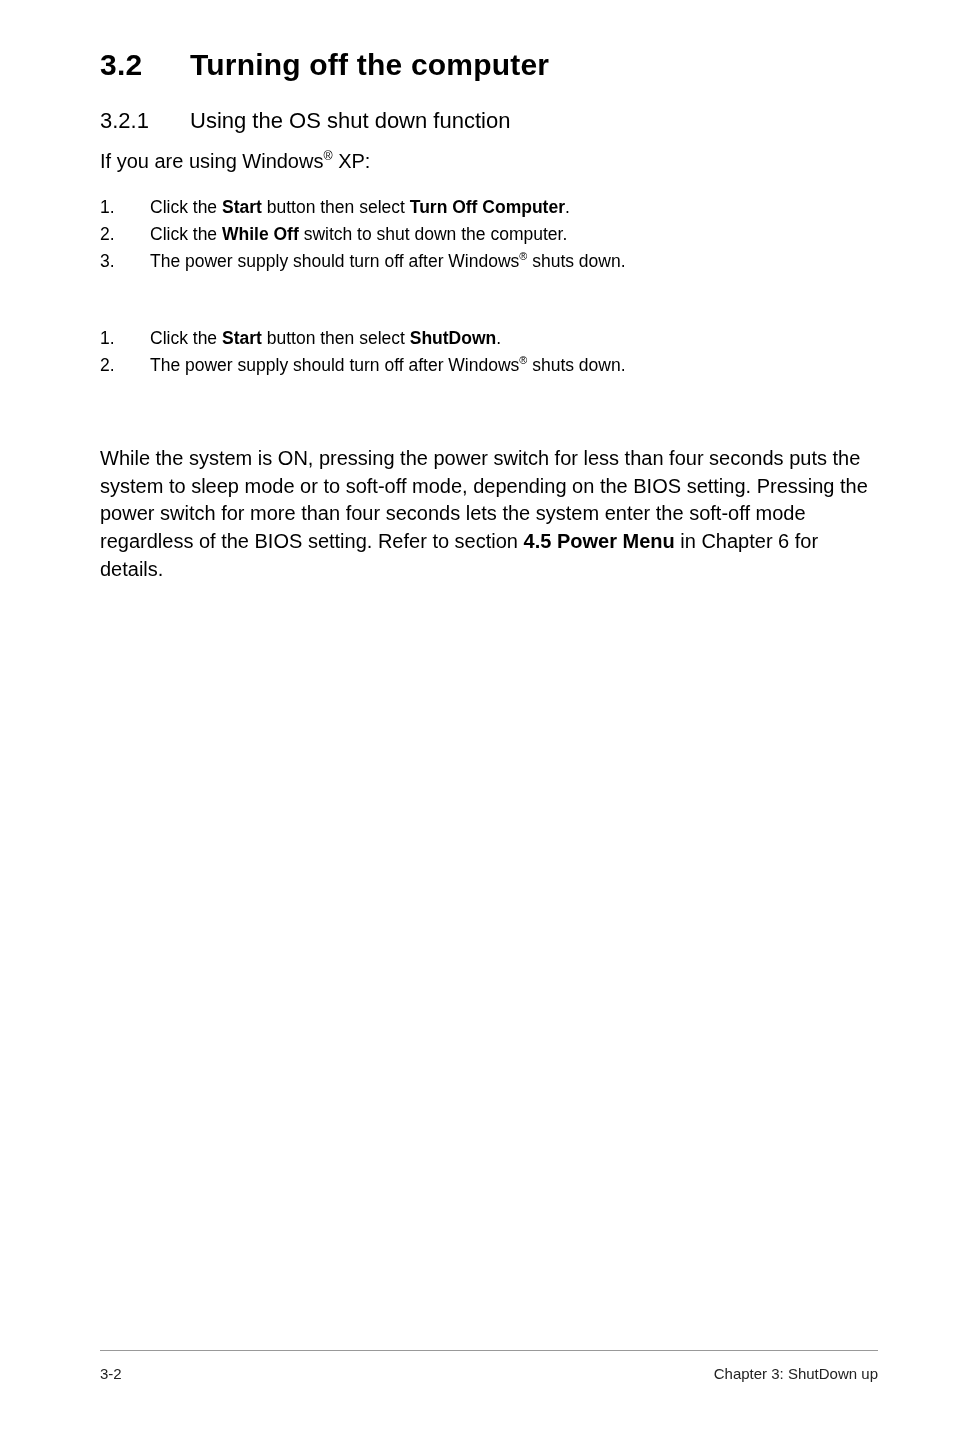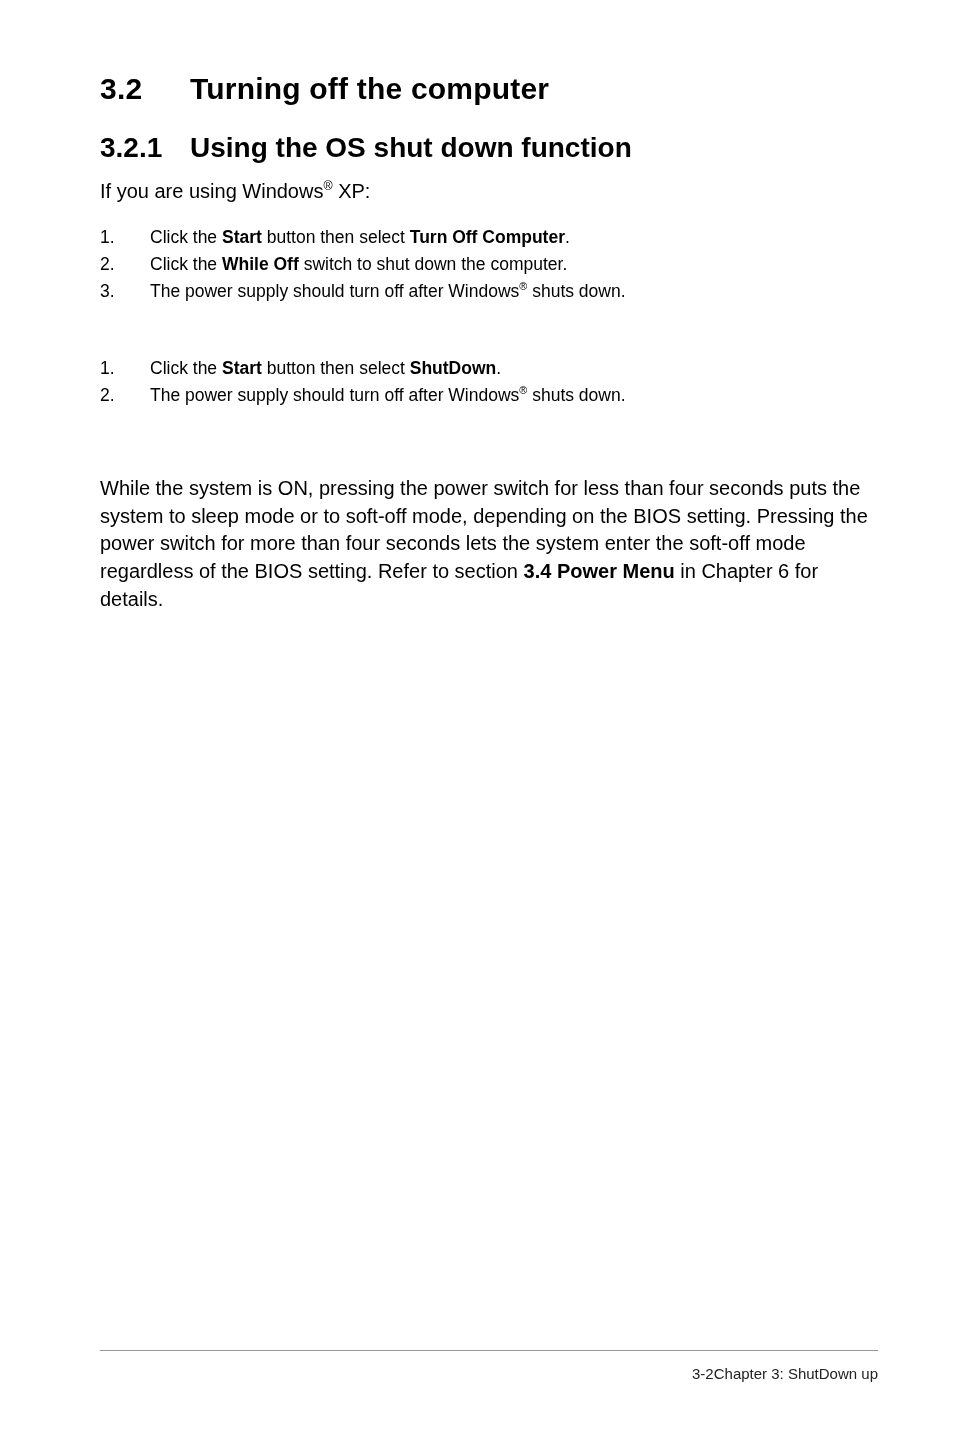--- a/index.html
+++ b/index.html
@@ -1,33 +1,33 @@
 <!DOCTYPE html>
 <html><head>
 <meta charset="utf-8">
 <style>
   * { box-sizing: border-box; margin: 0; padding: 0; }
   html, body { width: 954px; height: 1438px; background: #fff; font-family: Arial, Helvetica, sans-serif; color: #000; }
-  .page { padding: 72px 76px 0 100px; position: relative; height: 100%; }
+  .page { padding: 48px 76px 0 100px; position: relative; height: 100%; }
   .h1 { font-size: 30px; font-weight: bold; margin-bottom: 26px; letter-spacing: 0.2px; }
   .h1 .num { display: inline-block; width: 90px; }
-  .h2 { font-size: 28px; font-weight: bold; margin-bottom: 14px; }
+  .h2 { font-size: 22px; font-weight: normal; margin-bottom: 14px; }
   .h2 .num { display: inline-block; width: 90px; }
   .para { font-size: 20px; line-height: 1.38; margin-bottom: 18px; }
   .ol { list-style: none; margin-bottom: 30px; }
   .ol li { font-size: 17.5px; line-height: 1.55; display: flex; }
   .ol .n { display: inline-block; width: 50px; flex: 0 0 50px; }
   .ol .t { flex: 1 1 auto; }
   .gap-med { height: 20px; }
   .gap-lg { height: 36px; }
   sup { font-size: 0.62em; vertical-align: super; line-height: 0; }
   b { font-weight: bold; }
   .footer { position: absolute; left: 100px; right: 76px; bottom: 56px; }
   .footer-line { border-top: 1px solid #999; padding-top: 8px; height: 1px; }
-  .footer-row { display: flex; justify-content: flex-end; font-size: 15px; color: #222; margin-top: 6px; }
+  .footer-row { display: flex; justify-content: space-between; font-size: 15px; color: #222; margin-top: 6px; }
 </style>
 </head>
 <body>
 
 <div class="page">
 
   <div class="h1">
     <span class="num">3.2</span><span>Turning off the computer</span>
   </div>
 
@@ -65,21 +65,21 @@
     <li>
       <span class="n">2.</span>
       <span class="t"><span>The power supply should turn off after Windows</span><sup>®</sup><span> shuts down.</span></span>
     </li>
   </ol>
 
   <div class="gap-lg"></div>
 
 
   <p class="para">
-    <span>While the system is ON, pressing the power switch for less than four seconds puts the system to sleep mode or to soft-off mode, depending on the BIOS setting. Pressing the power switch for more than four seconds lets the system enter the soft-off mode regardless of the BIOS setting. Refer to section </span><b>3.4 Power Menu</b><span> in Chapter 6 for details.</span>
+    <span>While the system is ON, pressing the power switch for less than four seconds puts the system to sleep mode or to soft-off mode, depending on the BIOS setting. Pressing the power switch for more than four seconds lets the system enter the soft-off mode regardless of the BIOS setting. Refer to section </span><b>4.5 Power Menu</b><span> in Chapter 6 for details.</span>
   </p>
 
   <div class="footer">
     <div class="footer-line"></div>
     <div class="footer-row">
       <span>3-2</span>
       <span>Chapter 3: ShutDown up</span>
     </div>
   </div>
 

